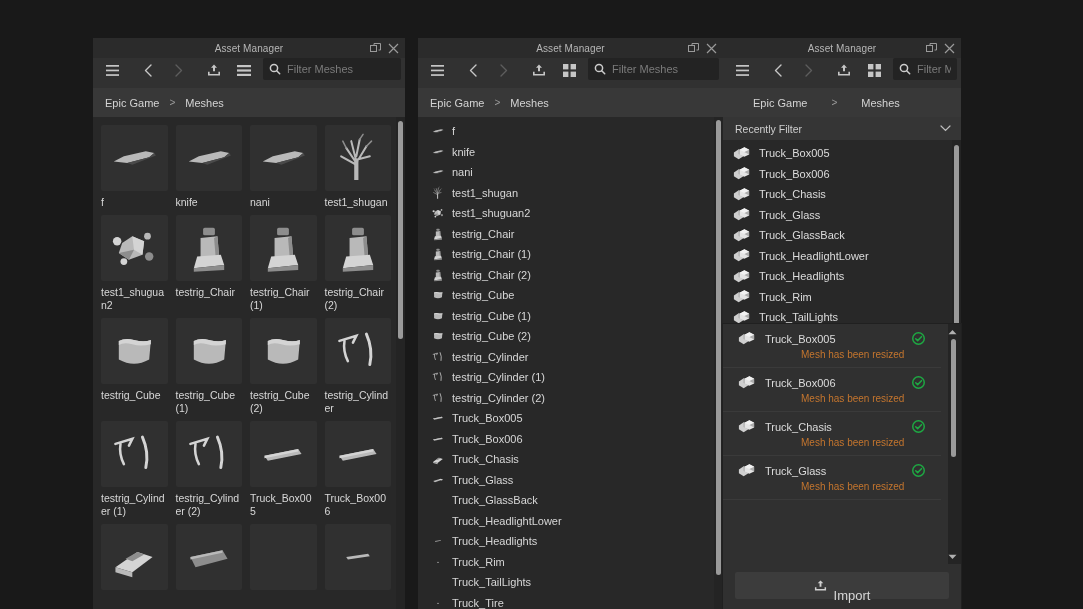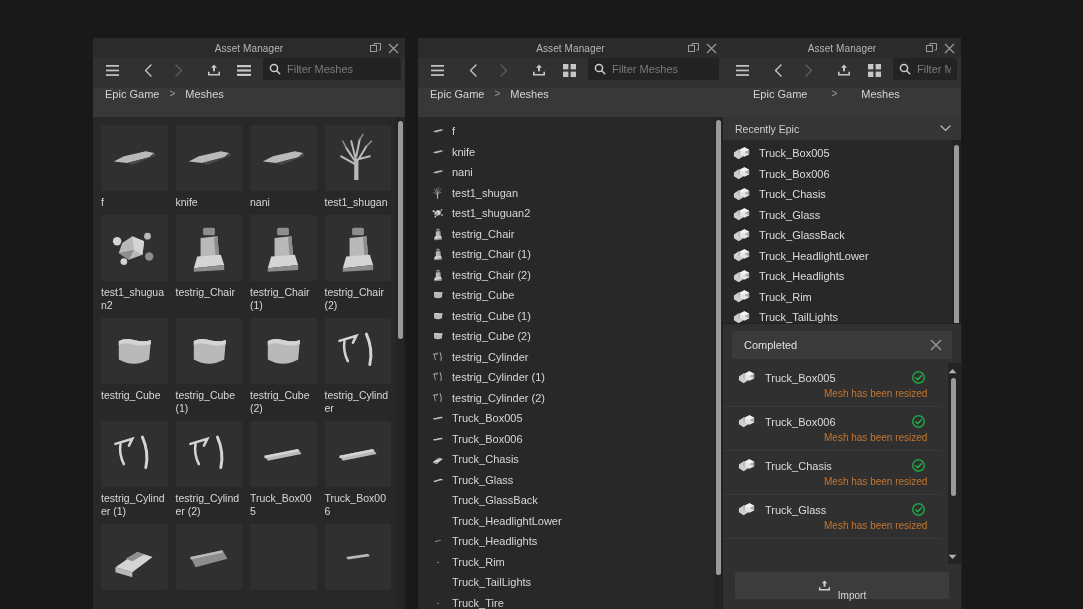--- a/index.html
+++ b/index.html
@@ -104,20 +104,21 @@
     width: 100%;
     min-width: 0;
   }
   .search-input::placeholder { color: #7b7b7b; }
 
   
   .breadcrumb {
     height: 29px;
     background: #383838;
     display: flex;
+    align-items: center;
     padding-left: 12px;
     gap: 10px;
     flex: none;
   }
   .crumb {
     font-size: 11px;
     color: #d4d4d4;
     cursor: pointer;
     white-space: nowrap;
   }
@@ -255,40 +256,40 @@
   .import-row-top {
     display: flex;
     align-items: center;
     gap: 9px;
   }
   .import-name { font-size: 11px; color: #dcdcdc; }
   .import-check { margin-left: auto; margin-right: 16px; display: flex; }
   .import-note {
     font-size: 10px;
     color: #c4752e;
-    margin-left: 51px;
+    margin-left: 28px;
     margin-top: 3px;
     padding-left: 36px;
   }
 
   .import-btn-wrap { padding: 8px 12px 10px 12px; flex: none; }
   .import-btn {
     height: 27px;
     background: #3c3c3c;
     border-radius: 2px;
     display: flex;
     align-items: center;
     justify-content: center;
     gap: 7px;
     cursor: pointer;
     border: none;
     width: 100%;
     font-family: "Liberation Sans", sans-serif;
   }
-  .import-btn-label { font-size: 10px; color: #d6d6d6; margin-top: 20px; }
+  .import-btn-label { font-size: 13px; color: #d6d6d6; margin-top: 20px; }
 
   .arrow-btn {
     position: absolute;
     right: 3px;
     width: 11px; height: 11px;
     color: #b0b0b0;
     cursor: pointer;
     display: flex; align-items: center; justify-content: center;
   }
 </style>
@@ -927,21 +928,21 @@
       </div>
     </div>
 
     <div class="breadcrumb" style="padding-left:30px; gap:24px;">
       <span class="crumb">Epic Game</span>
       <span class="crumb-sep">&gt;</span>
       <span class="crumb">Meshes</span>
     </div>
 
     <div class="dropdown">
-      <span class="dropdown-label">Recently Epic</span>
+      <span class="dropdown-label">Recently Filter</span>
       <span style="color:#bdbdbd;display:flex;">
         <svg width="11" height="7" viewBox="0 0 11 7">
             <path d="M1 1l4.5 4.5L10 1" fill="none" stroke="currentColor" stroke-width="1.2" stroke-linecap="round"></path>
           </svg>
       </span>
     </div>
 
     <div class="panel-body">
       <div class="recent-list" id="recent-container">
           <div class="recent-row">
@@ -1057,28 +1058,20 @@
             <span class="recent-label">Truck_Tire</span>
           </div>
         </div>
       <div class="scrolltrack"></div>
       <div class="vscroll" style="top:5px; height:200px;"></div>
     </div>
   </div>
 
   <div class="dialog" style="left:723px; top:324px; width:238px; height:285px;">
 
-    <div class="status-bar">
-      <span class="status-text">Completed</span>
-      <span style="color:#9e9e9e;display:flex;cursor:pointer;">
-        <svg width="12" height="12" viewBox="0 0 12 12">
-            <path d="M1 1l10 10M11 1L1 11" stroke="currentColor" stroke-width="1.2" fill="none"></path>
-          </svg>
-      </span>
-    </div>
 
     <div class="import-list">
       <div id="import-container">
           <div class="import-row">
             <div class="import-row-top">
        <span class="list-ico" style="width:19px;">
                 <svg width="19" height="19" viewBox="0 0 20 16">
     <path d="M2 7 L7 3.5 L12 6 L12 11 L7 14 L2 11 Z" fill="#cfcfcf"></path>
     <path d="M7 3.5 L12 6 L12 11 L7 8.5 Z" fill="#9e9e9e"></path>
     <path d="M8 4 L13 1.5 L18 4 L18 9 L13 11.5 L8 9 Z" fill="#e4e4e4"></path>

